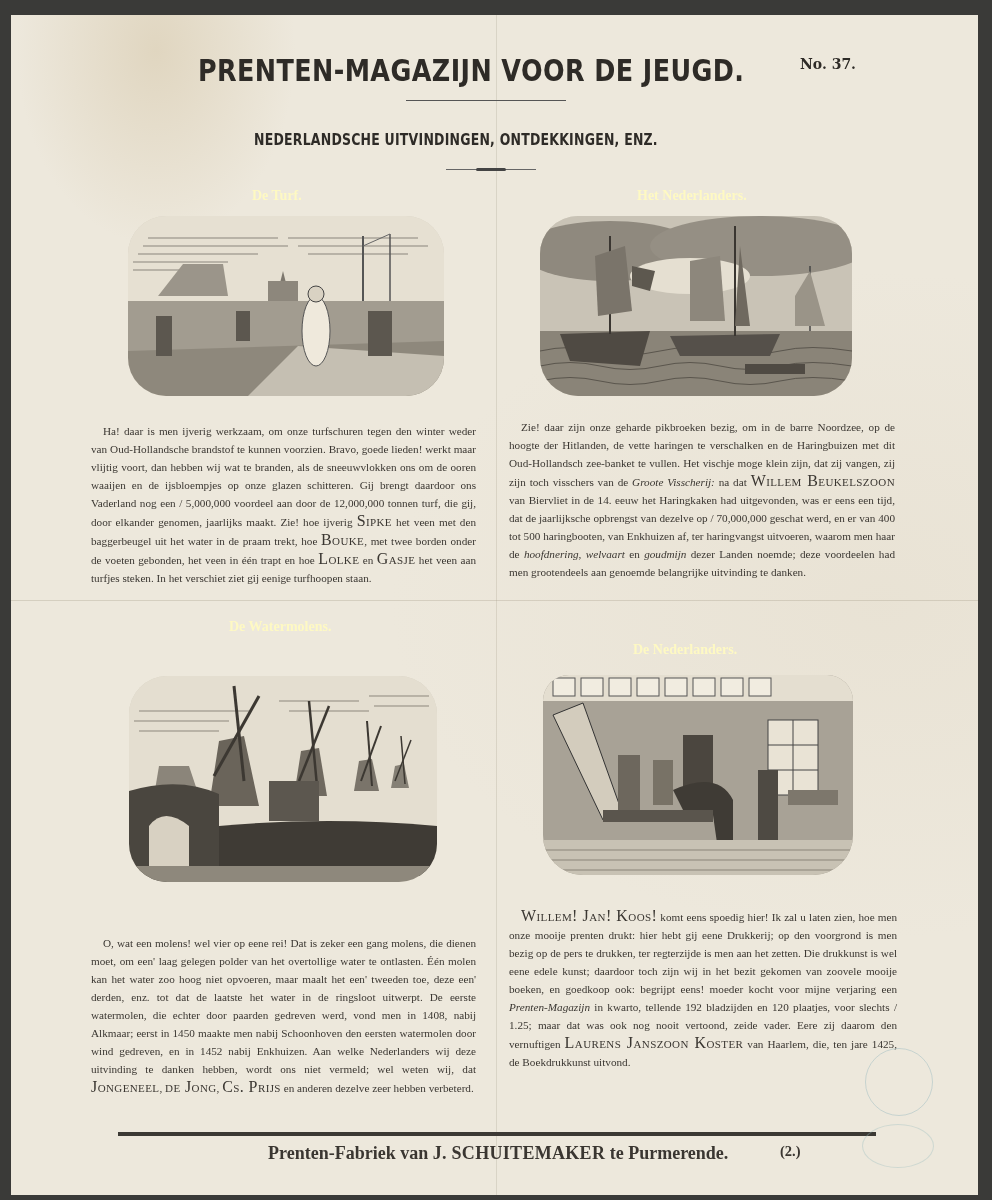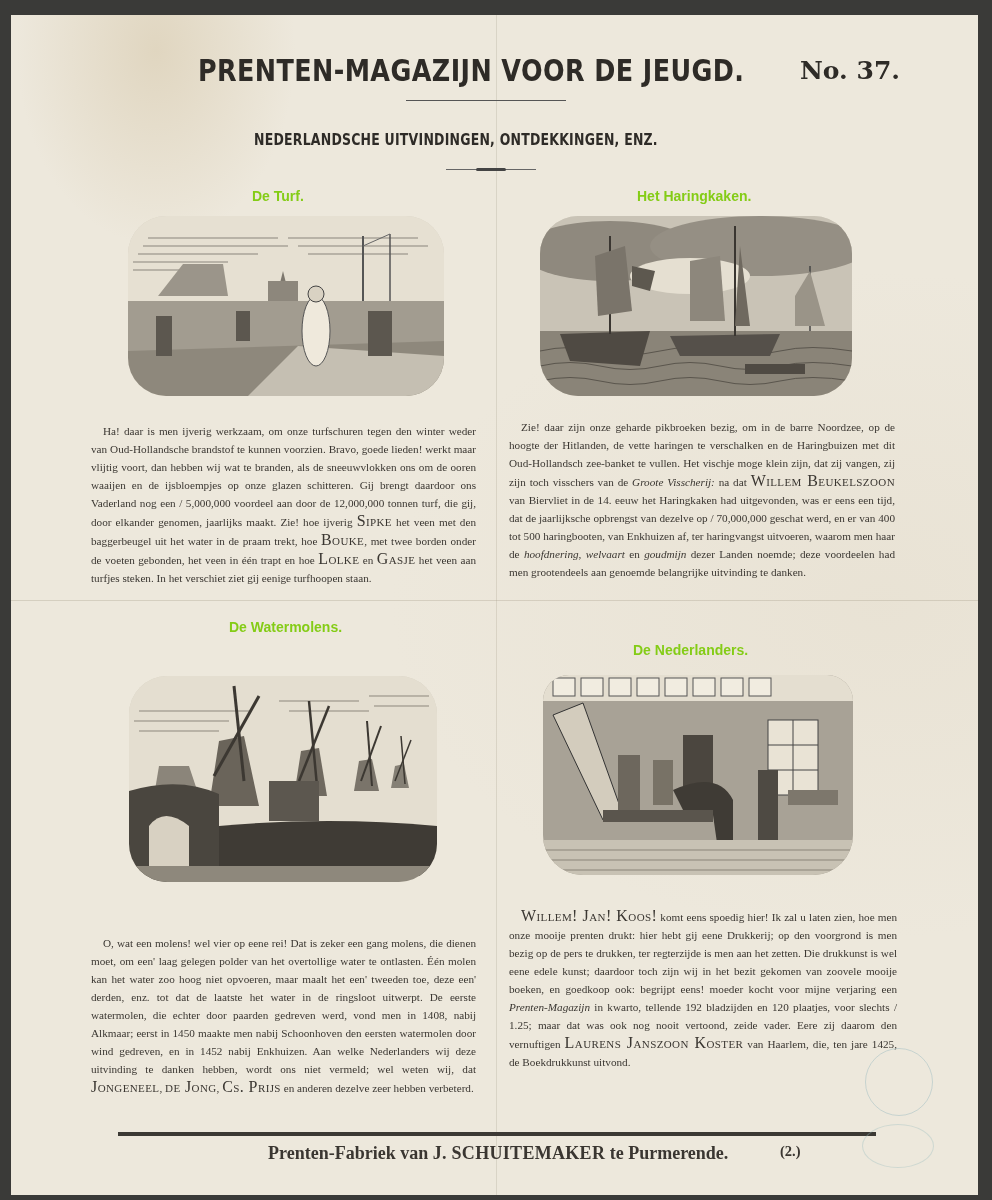--- a/index.html
+++ b/index.html
@@ -3,27 +3,27 @@
 <meta charset="utf-8">
 <style>
   html,body{margin:0;padding:0;}
   body{width:992px;height:1200px;background:#3a3a38;position:relative;overflow:hidden;font-family:"DejaVu Serif",serif;}
   .paper{position:absolute;left:11px;top:15px;width:967px;height:1180px;background:#ede8dc;
     background-image:radial-gradient(ellipse at 15% 3%, rgba(200,180,140,.35), transparent 12%),
                      radial-gradient(ellipse at 90% 50%, rgba(220,210,190,.25), transparent 40%);}
   .fold-v{position:absolute;left:496px;top:15px;width:1px;height:1180px;background:rgba(160,150,130,.25);}
   .fold-h{position:absolute;left:11px;top:600px;width:967px;height:1px;background:rgba(160,150,130,.3);}
   .title{position:absolute;left:198px;top:52px;font-family:"DejaVu Sans",sans-serif;font-weight:bold;font-size:31px;letter-spacing:.5px;color:#2e2b27;transform:scaleX(.82);transform-origin:left;white-space:nowrap;}
-  .issue{position:absolute;left:800px;top:56px;font-family:"DejaVu Serif",serif;font-weight:bold;font-size:25px;color:#2e2b27;white-space:nowrap;}
+  .issue{position:absolute;left:800px;top:56px;font-family:"DejaVu Serif",serif;font-weight:bold;font-size:14px;color:#2e2b27;white-space:nowrap;}
   .rule1{position:absolute;left:406px;top:100px;width:160px;height:1px;background:#555;}
   .subtitle{position:absolute;left:254px;top:130px;font-family:"DejaVu Sans",sans-serif;font-weight:bold;font-size:16px;color:#2e2b27;transform:scaleX(.78);transform-origin:left;white-space:nowrap;letter-spacing:.3px;}
   .orn{position:absolute;left:446px;top:168px;width:90px;height:3px;}
   .orn:before{content:"";position:absolute;left:0;right:0;top:1px;height:1px;background:#666;}
   .orn:after{content:"";position:absolute;left:30px;width:30px;top:0;height:3px;background:#444;border-radius:2px;}
-  .heading{position:absolute;font-family:Liberation Sans, sans-serif;font-weight:bold;font-size:14px;color:#84cc16;white-space:nowrap;}
+  .heading{position:absolute;font-family:Liberation Serif, serif;font-weight:bold;font-size:14px;color:#fef9c3;white-space:nowrap;}
   .illus{position:absolute;border-radius:38px;overflow:hidden;background:#d6d0c2;}
   .illus svg{display:block;width:100%;height:100%;}
   .body-text{position:absolute;font-family:"Liberation Serif",serif;font-size:11.2px;line-height:18px;color:#3a3631;text-align:justify;}
   .body-text p{margin:0;text-indent:12px;}
   .sc{font-variant:small-caps;font-size:16px;letter-spacing:.4px;}
   .it{font-style:italic;margin-top:9px;}
   .bottom-rule{position:absolute;left:118px;top:1132px;width:758px;height:4px;background:#3c3934;}
   .footer{position:absolute;left:268px;top:1143px;font-family:"Liberation Serif",serif;font-weight:bold;font-size:18px;color:#3a3631;white-space:nowrap;}
   .footer .name{letter-spacing:.3px;}
   .pagenum{position:absolute;left:780px;top:1143px;font-family:"Liberation Serif",serif;font-weight:bold;font-size:14.5px;color:#3a3631;}
@@ -70,21 +70,21 @@
     <circle cx="188" cy="78" r="8" fill="#d9d2c3" stroke="#444"></circle>
     <rect x="240" y="95" width="24" height="45" fill="#5c574f"></rect>
     <rect x="28" y="100" width="16" height="40" fill="#5c574f"></rect>
     <rect x="108" y="95" width="14" height="30" fill="#5c574f"></rect>
   </svg>
 </div>
 <div class="body-text" style="left:91px;top:422px;width:385px;">
   <p><span>Ha! daar is men ijverig werkzaam, om onze turfschuren tegen den winter weder van Oud-Hollandsche brandstof te kunnen voorzien. Bravo, goede lieden! werkt maar vlijtig voort, dan hebben wij wat te branden, als de sneeuwvlokken ons om de ooren waaijen en de ijsbloempjes op onze glazen schitteren. Gij brengt daardoor ons Vaderland nog een / 5,000,000 voordeel aan door de 12,000,000 tonnen turf, die gij, door elkander genomen, jaarlijks maakt. Zie! hoe ijverig </span><span class="sc">Sipke</span><span> het veen met den baggerbeugel uit het water in de praam trekt, hoe </span><span class="sc">Bouke</span><span>, met twee borden onder de voeten gebonden, het veen in één trapt en hoe </span><span class="sc">Lolke</span><span> en </span><span class="sc">Gasje</span><span> het veen aan turfjes steken. In het verschiet ziet gij eenige turfhoopen staan.</span></p>
 </div>
 
-<div class="heading" style="left:637px;top:188px;">Het Haringkaken.</div>
+<div class="heading" style="left:637px;top:188px;">Het Nederlanders.</div>
 <div class="illus" style="left:540px;top:216px;width:312px;height:180px;">
   <svg viewBox="0 0 312 180" preserveAspectRatio="none">
     <rect width="312" height="180" fill="#c9c3b6"></rect>
     <ellipse cx="70" cy="35" rx="90" ry="30" fill="#8f897e"></ellipse>
     <ellipse cx="220" cy="30" rx="110" ry="30" fill="#958f84"></ellipse>
     <ellipse cx="150" cy="60" rx="60" ry="18" fill="#e5dfd1"></ellipse>
     <rect x="0" y="115" width="312" height="65" fill="#8a8478"></rect>
     <g stroke="#5a554d" stroke-width="1" fill="none">
       <path d="M0 135 Q30 128 60 135 T120 135 T180 135 T240 135 T312 135"></path>
       <path d="M0 150 Q30 143 60 150 T120 150 T180 150 T240 150 T312 150"></path>

